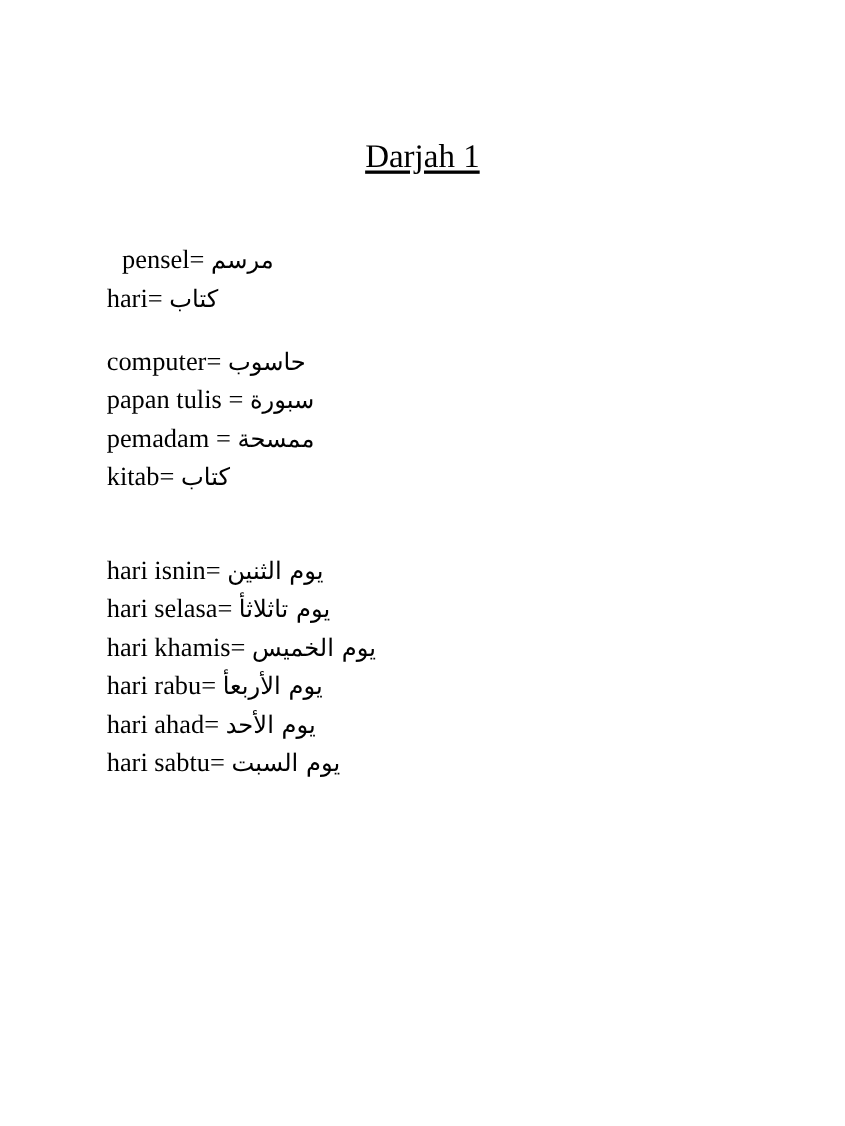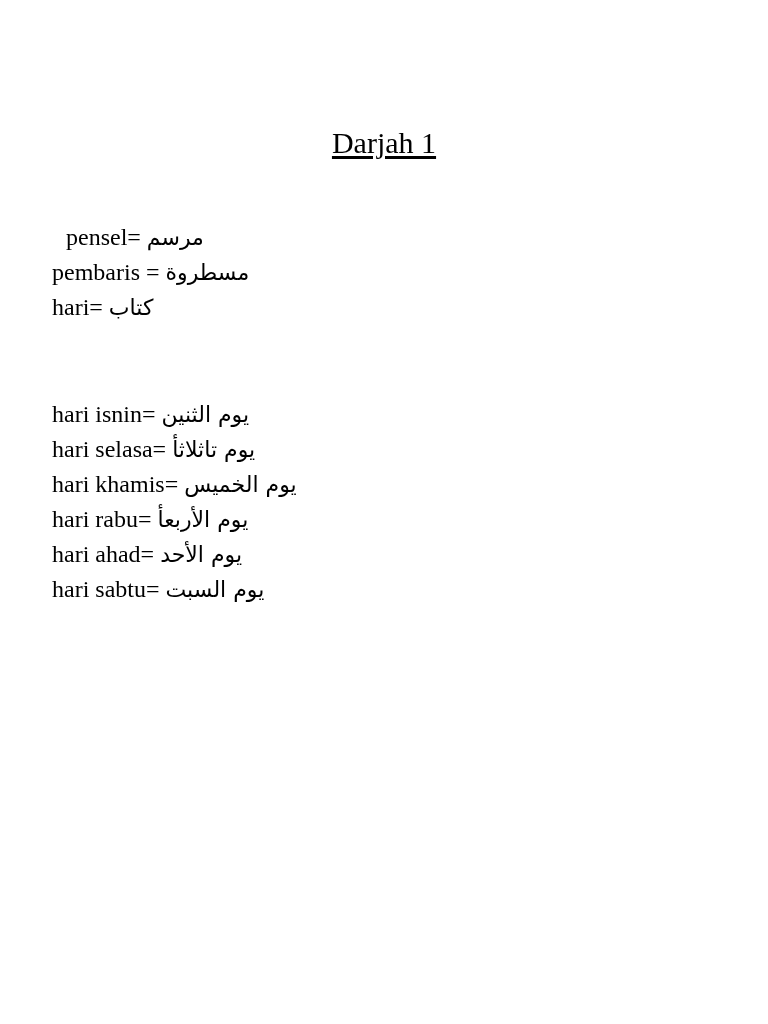--- a/index.html
+++ b/index.html
@@ -26,21 +26,21 @@
     line-height: 1;
     margin: 0;
     padding-top: 128px;
     font-weight: normal;
   }
   .doc-title span {
     text-decoration: underline;
     text-underline-offset: 3px;
   }
   .content {
-    padding-left: 52px;
+    padding-left: 97px;
     padding-right: 40px;
     padding-top: 62px;
   }
   .group {
     margin-bottom: 0;
   }
   .entry {
     font-size: 24px;
     line-height: 35px;
     white-space: nowrap;
@@ -68,31 +68,45 @@
   </h1>
 
   <div class="content">
 
     <div class="group">
       <div class="entry indent-1">
         <span class="latin">pensel=</span>
         <span class="arabic">مرسم</span>
       </div>
       <div class="entry">
-        <span class="latin">pembaris =</span>
-        <span class="arabic">مسطروة</span>
-      </div>
-      <div class="entry">
         <span class="latin">hari=</span>
         <span class="arabic">كتاب</span>
       </div>
     </div>
 
     <div class="gap-sm"></div>
 
+    <div class="group">
+      <div class="entry">
+        <span class="latin">computer=</span>
+        <span class="arabic">حاسوب</span>
+      </div>
+      <div class="entry">
+        <span class="latin">papan tulis =</span>
+        <span class="arabic">سبورة</span>
+      </div>
+      <div class="entry">
+        <span class="latin">pemadam =</span>
+        <span class="arabic">ممسحة</span>
+      </div>
+      <div class="entry">
+        <span class="latin">kitab=</span>
+        <span class="arabic">كتاب</span>
+      </div>
+    </div>
 
     <div class="gap-lg"></div>
 
     <div class="group">
       <div class="entry">
         <span class="latin">hari isnin=</span>
         <span class="arabic">يوم الثنين</span>
       </div>
       <div class="entry">
         <span class="latin">hari selasa=</span>

